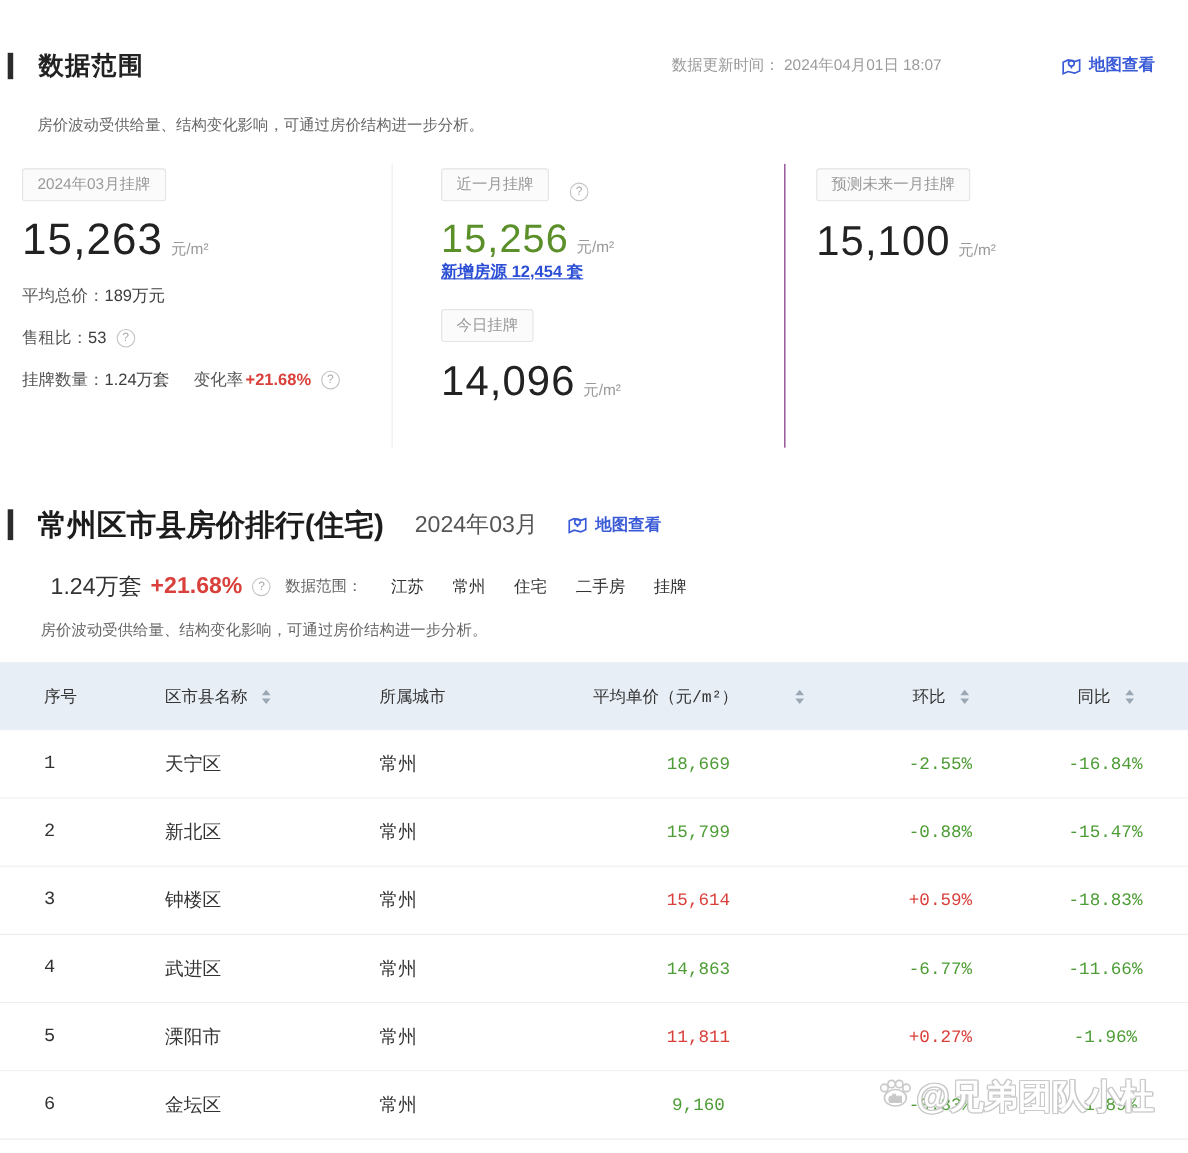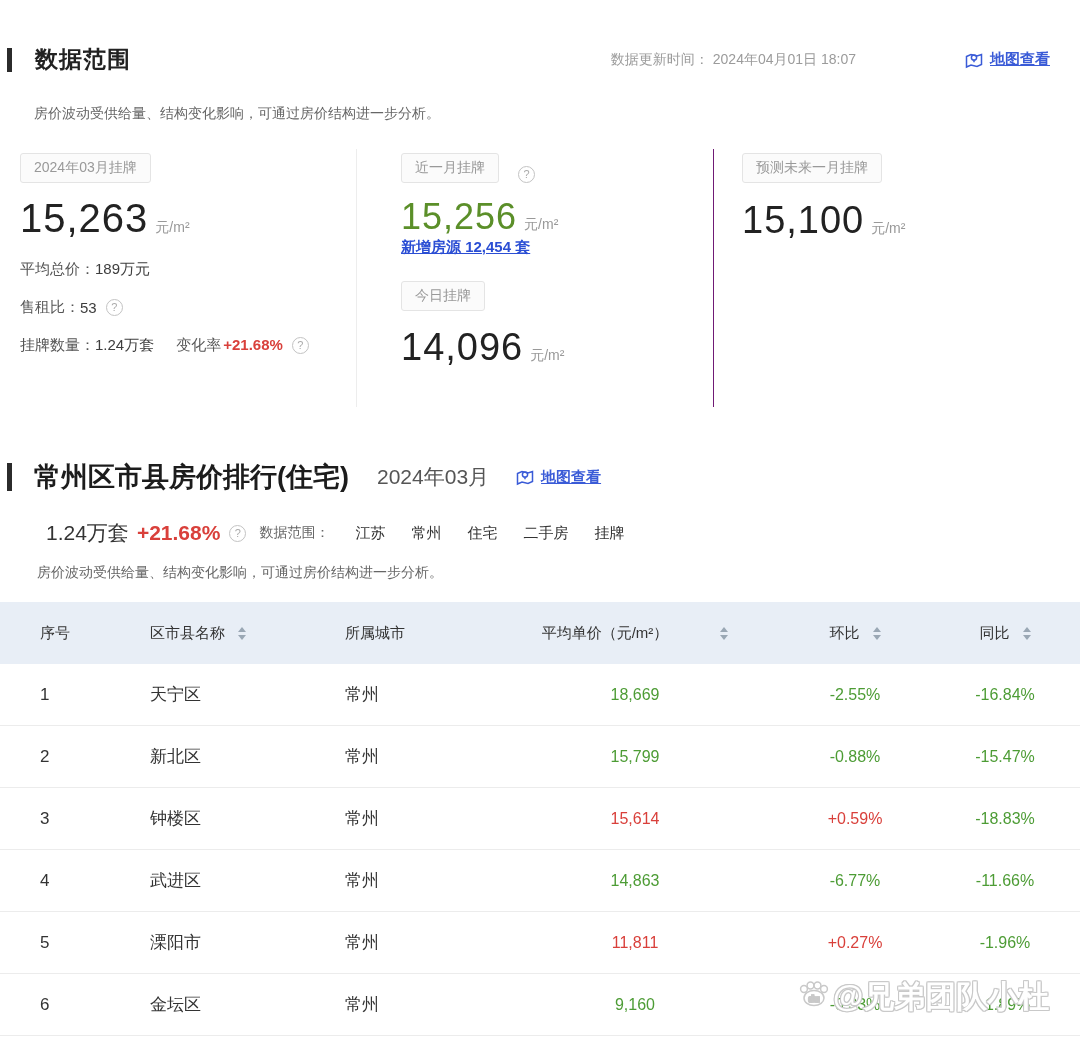--- a/index.html
+++ b/index.html
@@ -11,21 +11,21 @@
   .vbar { width:5px; background:#2b2b2b; margin-left:7px; }
   .vbar.s1 { height:24px; }
   .vbar.s2 { height:28px; }
 
   
   .sec1 { padding-top:44px; }
   .sec1 .sec-header { padding-right:30px; }
   .sec1 .title { font-size:23px; font-weight:bold; color:#222; margin-left:23px; letter-spacing:1px; }
   .update { margin-left:auto; margin-right:108px; font-size:14px; color:#9b9b9b; }
   .update .lbl { margin-right:4px; }
-  .maplink { display:flex; align-items:center; gap:6px; color:#3a5bd7; font-size:15px; font-weight:bold; cursor:pointer;text-decoration:underline; }
+  .maplink { display:flex; align-items:center; gap:6px; color:#3a5bd7; font-size:15px; font-weight:bold; cursor:pointer; }
   .maplink svg { display:block; }
   .sec1 .subtitle { margin:30px 0 0 34px; font-size:14px; color:#666; }
 
   .panels { display:flex; margin-top:26px; height:258px; }
   .panel { padding-top:4px; }
   .panel.p1 { width:356px; padding-left:20px; }
   .panel.p2 { width:357px; padding-left:44px; border-left:1px solid #ededed; }
   .panel.p3 { flex:1; padding-left:28px; border-left:1px solid #701a75; }
 
   .badge { display:inline-block; padding:5px 13px; background:#fbfbfb; border:1px solid #e4e4e4;
@@ -61,21 +61,21 @@
 
   .statline { display:flex; align-items:center; margin:24px 0 0 46px; }
   .statline .count { font-size:21px; color:#333; }
   .statline .pct { font-size:21px; font-weight:bold; margin-left:8px; }
   .statline .scope-lbl { font-size:14px; color:#666; margin-left:13px; }
   .statline .scope-item { font-size:15px; color:#333; margin-left:26px; }
   .sec2 .subtitle { margin:17px 0 0 37px; font-size:14px; color:#666; }
 
   
   .table { margin-top:20px; }
-  .tgrid { display:grid; grid-template-columns:110px 200px 180px 290px 150px 150px; align-items:center; }
+  .tgrid { display:grid; grid-template-columns:110px 200px 180px 290px 150px 150px; align-items:center;font-family:Liberation Mono, monospace; }
   .thead { height:62px; background:#e8eef6; font-size:15px; color:#333; }
   .th, .td { display:flex; align-items:center; }
   .c1 { padding-left:40px; }
   .c2 { padding-left:40px; }
   .c3 { padding-left:35px; }
   .c4, .c5, .c6 { justify-content:center; }
   .tr { height:62px; border-bottom:1px solid #ececec; font-size:17px; background:#fff; }
   .td.c4, .td.c5, .td.c6 { font-size:16px; }
   .t-down { color:#4d9c35; }
   .t-up { color:#d9403b; }

